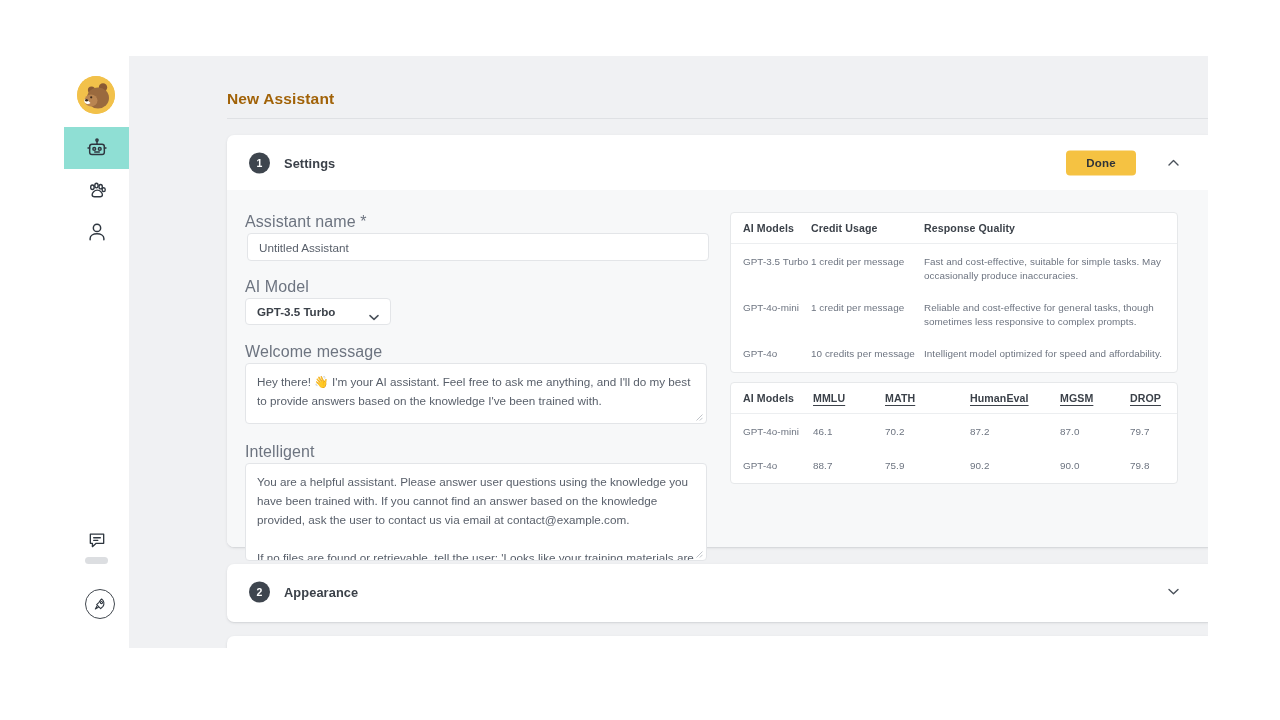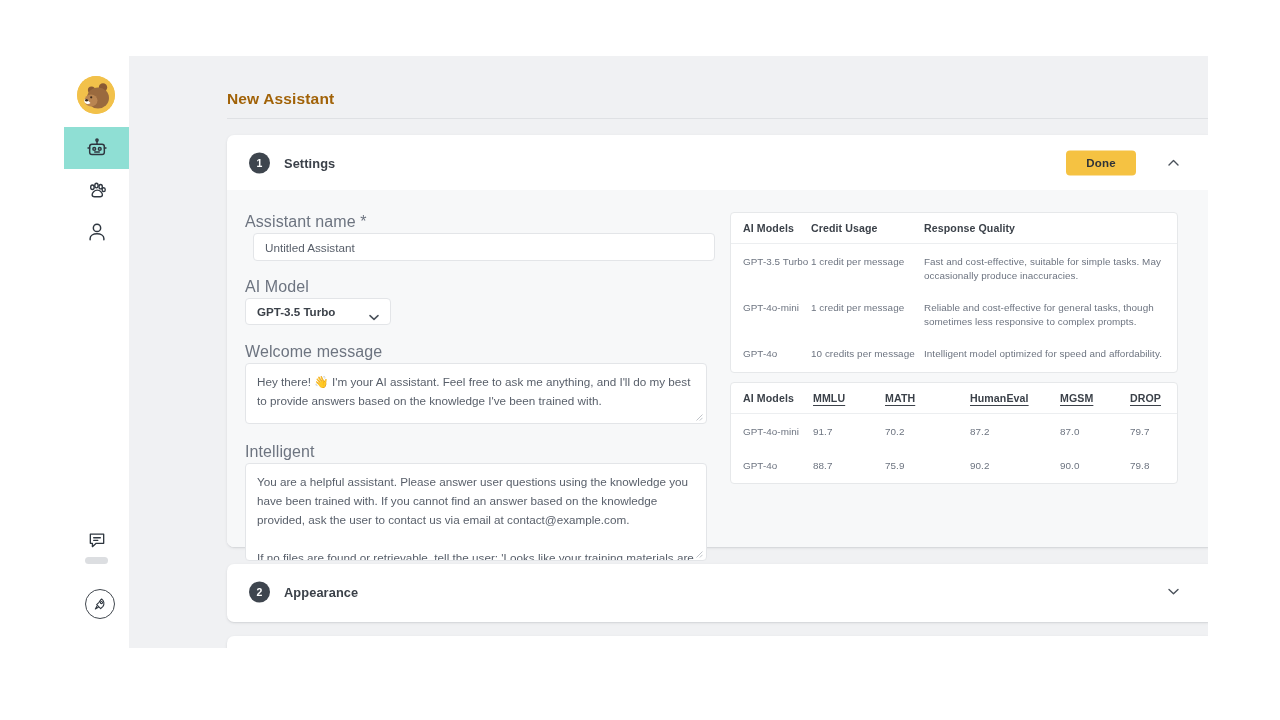--- a/index.html
+++ b/index.html
@@ -239,21 +239,21 @@
               <path d="M1 6 L5.5 1.6 L10 6" fill="none" stroke="#4a515a" stroke-width="1.4" stroke-linecap="round" stroke-linejoin="round"></path>
             </svg>
         </div>
       </div>
 
       <div id="settings-body">
 
         <div class="form-col">
 
           <div style="position:absolute; left:0; top:23px;" class="field-label">Assistant name *</div>
-          <input class="text-input" style="position: absolute; left: 8px; top: 43px;" value="Untitled Assistant">
+          <input class="text-input" style="position: absolute; left: 2px; top: 43px;" value="Untitled Assistant">
 
           <div style="position:absolute; left:0; top:88px;" class="field-label">AI Model</div>
           <div class="select-wrap" style="position:absolute; left:0; top:108px;">
             <div class="select-box">GPT-3.5 Turbo</div>
             <div class="select-arrow">
               <svg width="10" height="7" viewBox="0 0 10 7">
                   <path d="M1 1.6 L5 5.4 L9 1.6" fill="none" stroke="#4a515a" stroke-width="1.5" stroke-linecap="round" stroke-linejoin="round"></path>
                 </svg>
             </div>
           </div>
@@ -316,21 +316,21 @@
                 <th class="ul-head">MMLU</th>
                 <th class="ul-head">MATH</th>
                 <th class="ul-head">HumanEval</th>
                 <th class="ul-head">MGSM</th>
                 <th class="ul-head">DROP</th>
               </tr>
                 </thead>
               <tbody>
                 <tr>
                   <td>GPT-4o-mini</td>
-                  <td>91.7</td>
+                  <td>46.1</td>
                   <td>70.2</td>
                   <td>87.2</td>
                   <td>87.0</td>
                   <td>79.7</td>
                 </tr>
                 <tr>
                   <td>GPT-4o</td>
                   <td>88.7</td>
                   <td>75.9</td>
                   <td>90.2</td>

